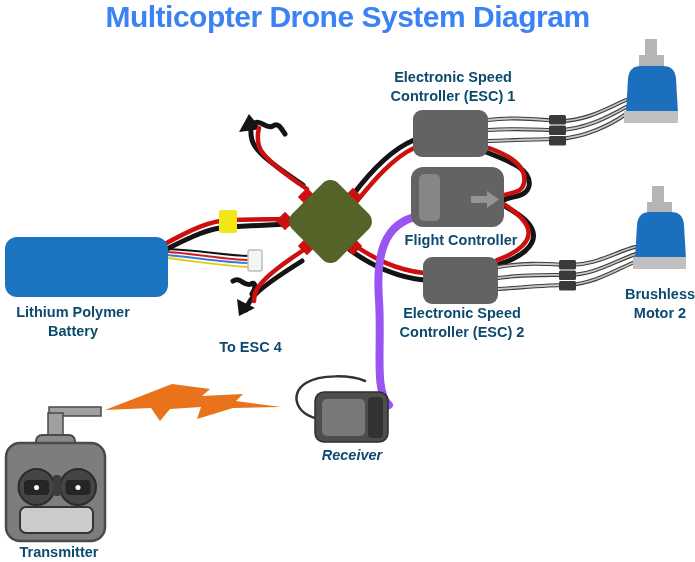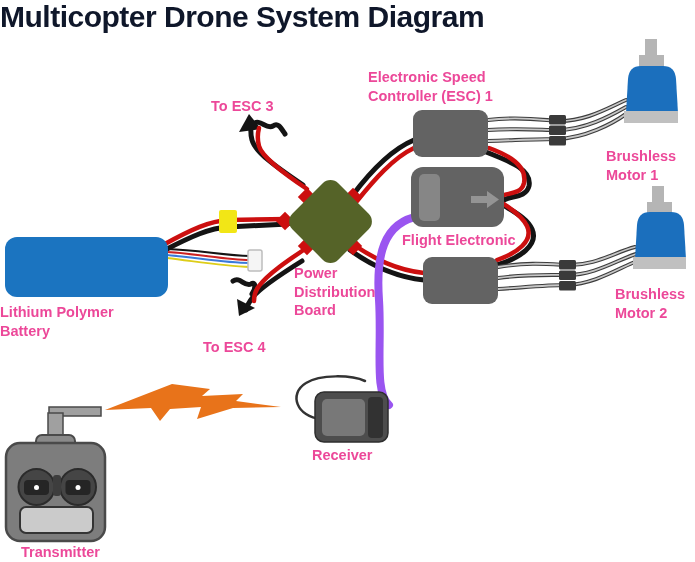--- a/index.html
+++ b/index.html
@@ -1,22 +1,22 @@
 <!DOCTYPE html>
 <html><head>
 <meta charset="utf-8">
 <style>
   html,body{margin:0;padding:0;background:#ffffff;}
   #stage{position:relative;width:695px;height:562px;background:#ffffff;overflow:hidden;
          font-family:"Liberation Sans",sans-serif;}
   #stage svg{position:absolute;left:0;top:0;}
-  .title{position:absolute;left:0;right:0;top:0;text-align:left;
-         font:700 30px/1.1 "Liberation Sans",sans-serif;color:#0f172a;letter-spacing:-0.5px;}
-  .lbl{position:absolute;text-align:left;
-       font:600 14.5px/1.28 "Liberation Sans",sans-serif;color:#ec4899;}
+  .title{position:absolute;left:0;right:0;top:0;text-align:center;
+         font:700 30px/1.1 "Liberation Sans",sans-serif;color:#3b82f6;letter-spacing:-0.5px;}
+  .lbl{position:absolute;text-align:center;
+       font:600 14.5px/1.28 "Liberation Sans",sans-serif;color:#0c4a6e;}
 </style>
 </head>
 <body>
 
 <div id="stage">
 
   <svg width="695" height="562" viewBox="0 0 695 562">
 
     <g fill="none" stroke-width="5" stroke-linecap="round" stroke="#141414">
       <path d="M 163,251 C 192,236 210,228 228,227 L 288,224"></path>
@@ -134,23 +134,21 @@
       <rect x="65.5" y="480" width="25" height="15" rx="4" fill="#252525"></rect>
       <circle cx="78" cy="487.5" r="2.5" fill="#ffffff"></circle>
       <rect x="53" y="475" width="8" height="21" rx="3" fill="#3d3d3d"></rect>
       <rect x="20" y="507" width="73" height="26" rx="6" fill="#cbcbcb" stroke="#343434" stroke-width="2"></rect>
     </g>
   </svg>
 
   <div class="title">Multicopter Drone System Diagram</div>
 
   <div class="lbl" style="left:368px;top:68px;width:170px;">Electronic Speed Controller (ESC) 1</div>
-  <div class="lbl" style="left:211px;top:97px;width:88px;">To ESC 3</div>
-  <div class="lbl" style="left:606px;top:147px;width:90px;">Brushless Motor 1</div>
-  <div class="lbl" style="left:402px;top:231px;width:118px;">Flight Electronic</div>
-  <div class="lbl" style="left:294px;top:264px;width:96px;">Power Distribution Board</div>
+  <div class="lbl" style="left:402px;top:231px;width:118px;">Flight Controller</div>
   <div class="lbl" style="left:615px;top:285px;width:90px;">Brushless Motor 2</div>
+  <div class="lbl" style="left:372px;top:304px;width:180px;">Electronic Speed Controller (ESC) 2</div>
   <div class="lbl" style="left:0;top:303px;width:146px;">Lithium Polymer Battery</div>
   <div class="lbl" style="left:203px;top:338px;width:95px;">To ESC 4</div>
-  <div class="lbl" style="left:312px;top:446px;width:80px;">Receiver</div>
-  <div class="lbl" style="left:21px;top:543px;width:98px;">Transmitter</div>
+  <div class="lbl" style="left:312px;top:446px;width:80px;font-style:italic;">Receiver</div>
+  <div class="lbl" style="left:10px;top:543px;width:98px;">Transmitter</div>
 
 </div>
 
 </body></html>

